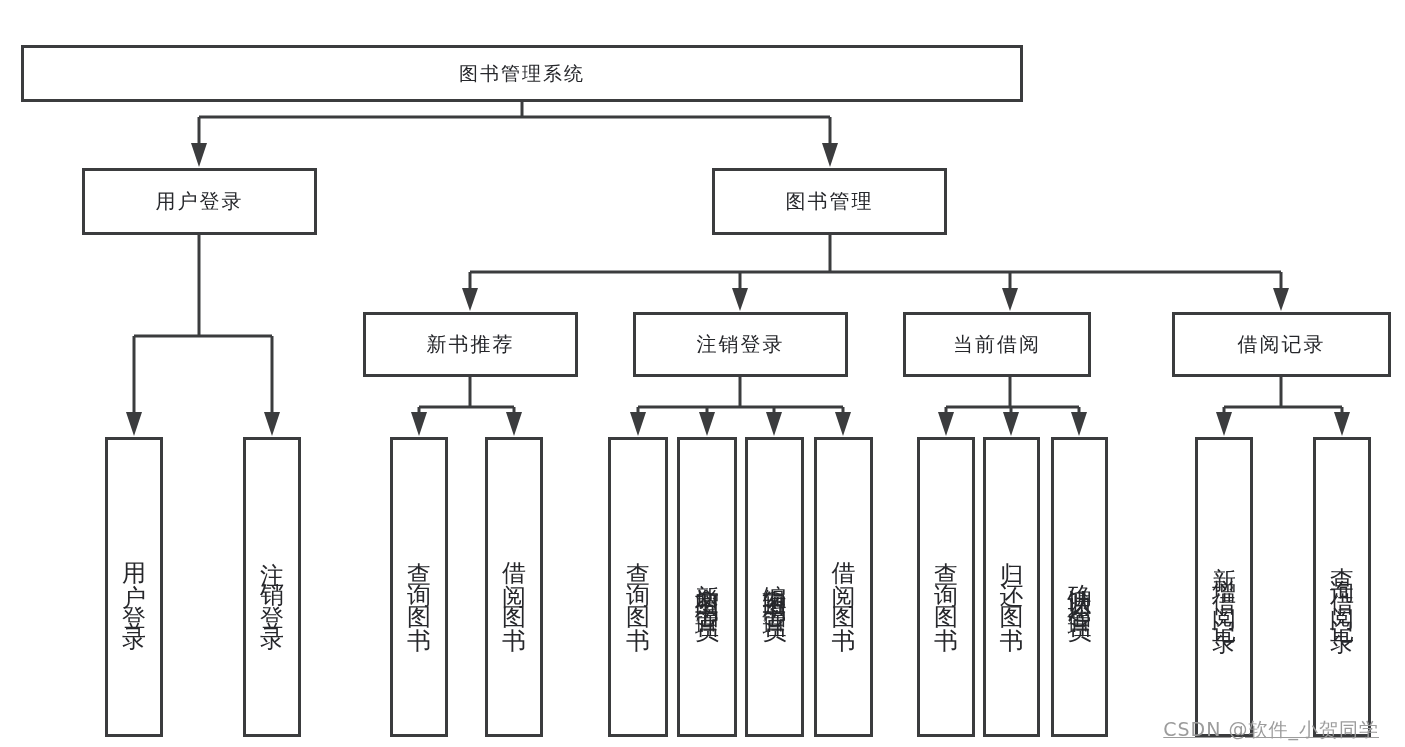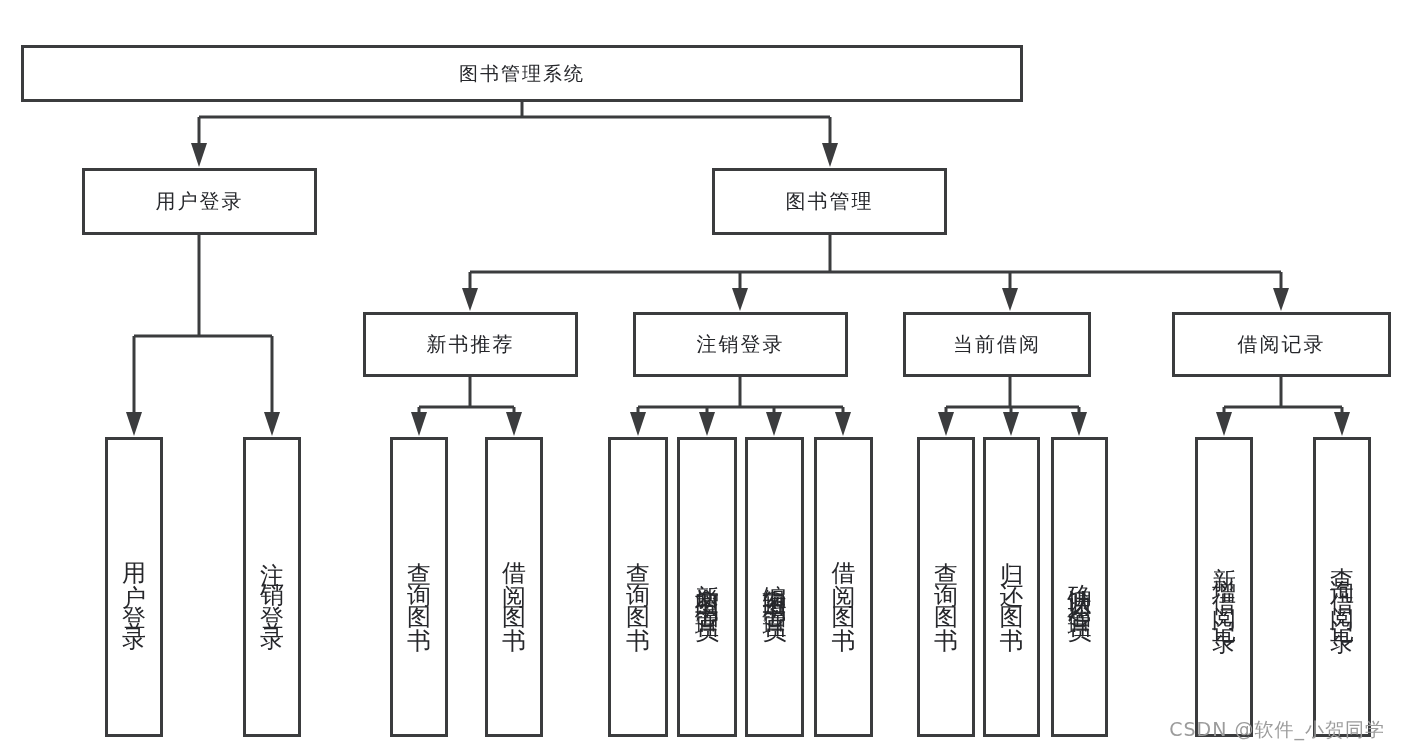--- a/index.html
+++ b/index.html
@@ -39,25 +39,26 @@
   .vbox{padding:4px 0;}
   .vtext{
     writing-mode:vertical-lr;
     text-orientation:mixed;
     font-size:24px;
     line-height:1;
     color:var(--ink);
   }
   .watermark{
     position:absolute;
-    right:20px;bottom:4px;
+    right:26px;bottom:4px;
     font-size:19px;
     color:var(--wm);
     letter-spacing:1px;
     white-space:nowrap;
+    text-decoration:underline;
   }
 </style>
 </head>
 <body>
 
 <div class="canvas">
 
   <svg class="connectors" viewBox="0 0 1405 747" xmlns="http://www.w3.org/2000/svg">
 
     <path d="M522 69 V117"></path>

